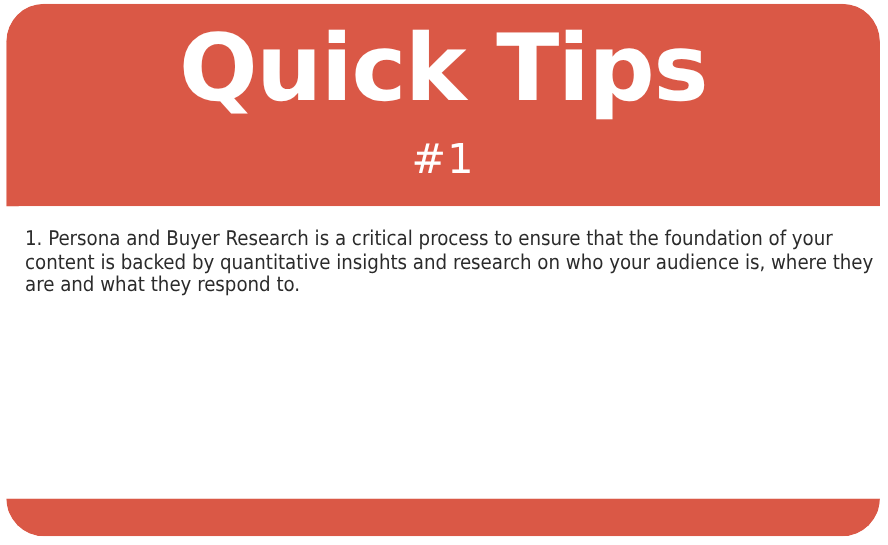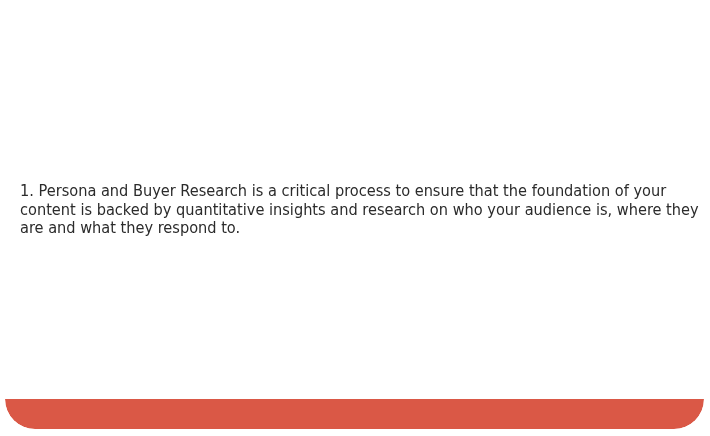--- a/index.html
+++ b/index.html
@@ -105,20 +105,24 @@
     background: #da5846;
     border-bottom-left-radius: 30px;
     border-bottom-right-radius: 30px;
   }
 </style>
 </head>
 <body>
 
 <div id="card">
 
+  <div id="header-band">
+    <div id="title">Quick Tips</div>
+    <div id="subtitle">#1</div>
+  </div>
 
   <div id="body-area">
     <div class="para" id="para-1">1. Persona and Buyer Research is a critical process to ensure that the foundation of your content is backed by quantitative insights and research on who your audience is, where they are and what they respond to.</div>
   </div>
 
   <div id="footer-band"></div>
 
 </div>
 
 </body></html>

